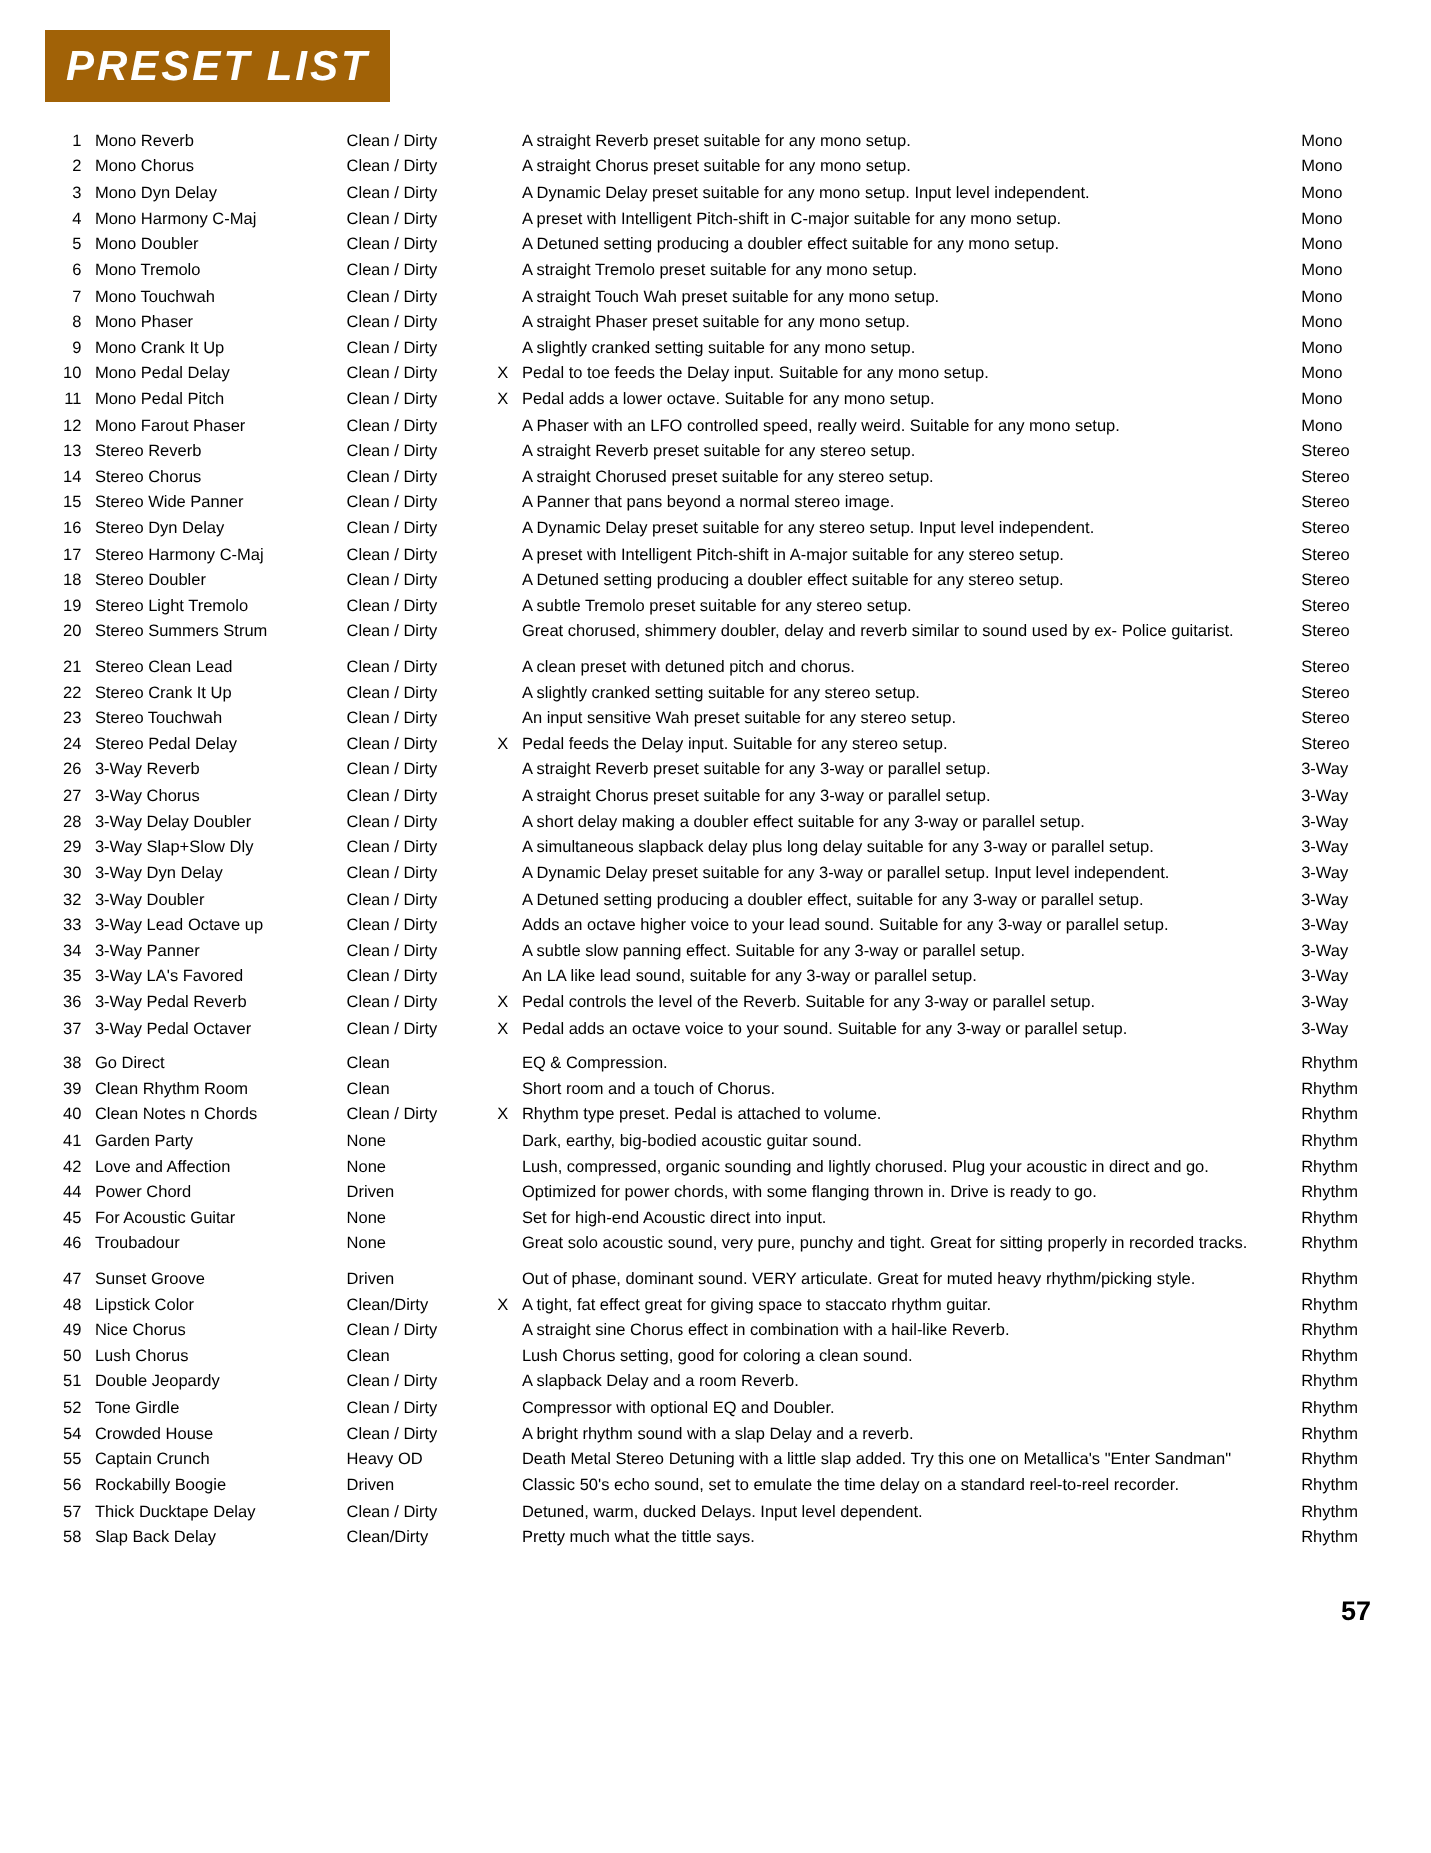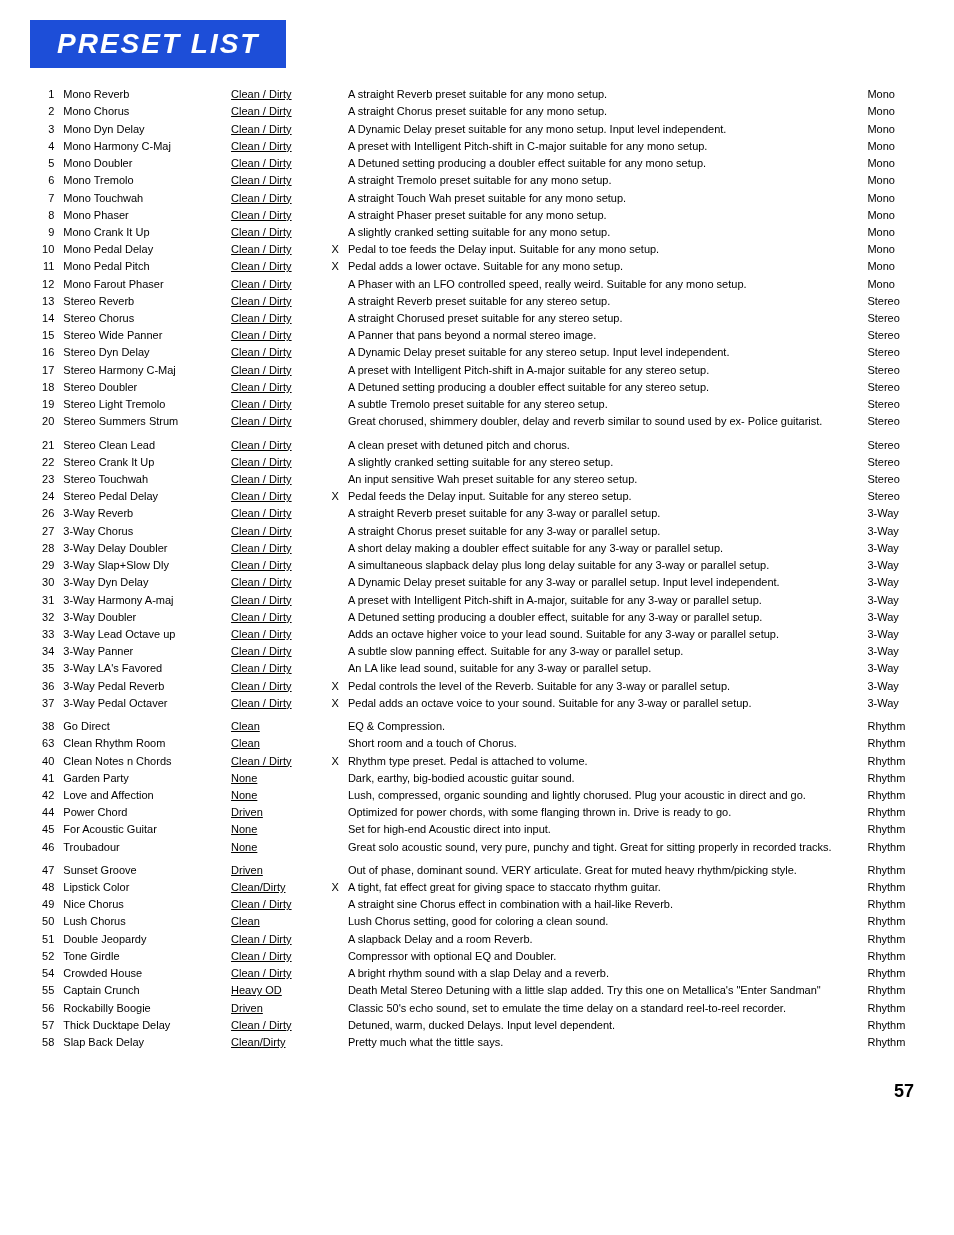--- a/index.html
+++ b/index.html
@@ -6,44 +6,44 @@
     body {
       background: #fff;
       font-family: Arial, Helvetica, sans-serif;
       font-size: 11px;
       color: #000;
       width: 954px;
       min-height: 1235px;
       padding: 20px 30px;
     }
     .header {
-      background: #1d4ed8;
+      background: #a16207;
       color: #fff;
-      padding: 8px 27px;
+      padding: 8px 14px;
       margin-bottom: 18px;
       display: inline-block;
     }
     .header h1 {
       font-size: 28px;
       font-weight: 900;
       letter-spacing: 2px;
       font-style: italic;
     }
     table {
       width: 100%;
       border-collapse: collapse;
     }
     table td {
       padding: 1.2px 3px;
       vertical-align: top;
       line-height: 1.35;
     }
     .col-num { width: 28px; text-align: right; padding-right: 6px; }
     .col-name { width: 155px; }
-    .col-mode { width: 90px; text-decoration: underline; }
+    .col-mode { width: 90px; }
     .col-x { width: 18px; text-align: center; }
     .col-desc { width: 480px; }
     .col-type { width: 55px; text-align: left; }
     .page-num {
       text-align: right;
       font-size: 18px;
       font-weight: bold;
       margin-top: 30px;
       padding-right: 10px;
     }
@@ -288,28 +288,20 @@
     </tr>
       <tr>
       <td class="col-num">30</td>
       <td class="col-name">3-Way Dyn Delay</td>
       <td class="col-mode">Clean / Dirty</td>
       <td class="col-x"></td>
       <td class="col-desc">A Dynamic Delay preset suitable for any 3-way or parallel setup. Input level independent.</td>
       <td class="col-type">3-Way</td>
     </tr>
       <tr>
-      <td class="col-num">31</td>
-      <td class="col-name">3-Way Harmony A-maj</td>
-      <td class="col-mode">Clean / Dirty</td>
-      <td class="col-x"></td>
-      <td class="col-desc">A preset with Intelligent Pitch-shift in A-major, suitable for any 3-way or parallel setup.</td>
-      <td class="col-type">3-Way</td>
-    </tr>
-      <tr>
       <td class="col-num">32</td>
       <td class="col-name">3-Way Doubler</td>
       <td class="col-mode">Clean / Dirty</td>
       <td class="col-x"></td>
       <td class="col-desc">A Detuned setting producing a doubler effect, suitable for any 3-way or parallel setup.</td>
       <td class="col-type">3-Way</td>
     </tr>
       <tr>
       <td class="col-num">33</td>
       <td class="col-name">3-Way Lead Octave up</td>
@@ -355,21 +347,21 @@
       </tr>
       <tr>
       <td class="col-num">38</td>
       <td class="col-name">Go Direct</td>
       <td class="col-mode">Clean</td>
       <td class="col-x"></td>
       <td class="col-desc">EQ &amp; Compression.</td>
       <td class="col-type">Rhythm</td>
     </tr>
       <tr>
-      <td class="col-num">63</td>
+      <td class="col-num">39</td>
       <td class="col-name">Clean Rhythm Room</td>
       <td class="col-mode">Clean</td>
       <td class="col-x"></td>
       <td class="col-desc">Short room and a touch of Chorus.</td>
       <td class="col-type">Rhythm</td>
     </tr>
       <tr>
       <td class="col-num">40</td>
       <td class="col-name">Clean Notes n Chords</td>
       <td class="col-mode">Clean / Dirty</td>

